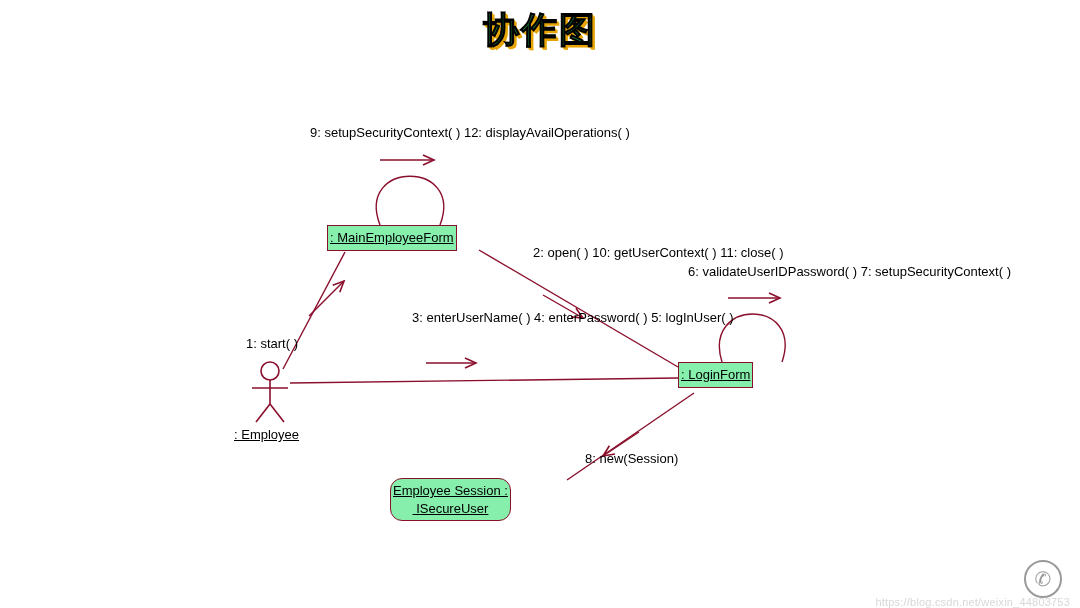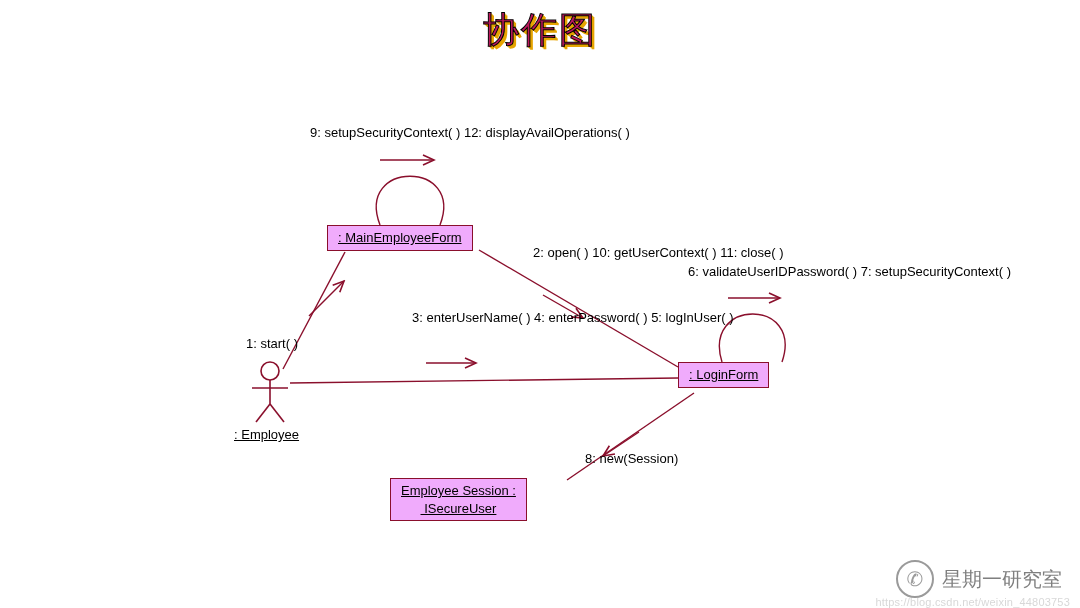--- a/index.html
+++ b/index.html
@@ -12,36 +12,36 @@
     font-size: 13px;
     color: #000;
     position: relative;
     overflow: hidden;
   }
   .title {
     position: absolute;
     left: 50%;
     top: 6px;
     transform: translateX(-50%);
-    font-weight: 400;
+    font-weight: 700;
     font-size: 36px;
     letter-spacing: 2px;
-    color: #be185d;
+    color: #15803d;
     text-shadow:
       2px 2px 0 #e6a400,
       3px 3px 0 #e6a400,
       1px 1px 0 #e6a400;
     -webkit-text-stroke: 1px #000;
   }
   .obj {
     position: absolute;
-    background: #f0abfc;
+    background: #86efac;
     border: 1.5px solid #8a0f2c;
     text-align: center;
-    padding: 3px 10px;
+    padding: 3px 2px;
     text-decoration: underline;
     white-space: pre;
     line-height: 1.35;
   }
   .actor-label {
     position: absolute;
     text-decoration: underline;
   }
   .msg {
     position: absolute;
@@ -125,35 +125,34 @@
 
   <line x1="426" y1="363" x2="476" y2="363" stroke="#8a0f2c" stroke-width="1.4" marker-end="url(#arr-open)"></line>
 
   <line x1="694" y1="393" x2="567" y2="480" stroke="#8a0f2c" stroke-width="1.4"></line>
 
   <line x1="639" y1="432" x2="603" y2="456" stroke="#8a0f2c" stroke-width="1.4" marker-end="url(#arr-open)"></line>
 </svg>
 
 <div class="obj" style="left:327px; top:225px;">: MainEmployeeForm</div>
 <div class="obj" style="left:678px; top:362px;">: LoginForm</div>
-<div class="obj" style="left:390px; top:478px;">Employee Session :
+<div class="obj" style="left:390px; top:478px;border-radius:12px;">Employee Session :
  ISecureUser</div>
 
 <div class="actor-label" style="left:234px; top:427px;">: Employee</div>
 
 <div class="msg" style="left:246px; top:293px;margin-top:42px;">1: start( )</div>
 <div class="msg" style="left:310px; top:124px;">9: setupSecurityContext( )
 12: displayAvailOperations( )</div>
 <div class="msg" style="left:533px; top:244px;">2: open( )
 10: getUserContext( )
 11: close( )</div>
 <div class="msg" style="left:660px; top:263px;margin-left:28px;">6: validateUserIDPassword( )
 7: setupSecurityContext( )</div>
 <div class="msg" style="left:412px; top:309px;">3: enterUserName( )
 4: enterPassword( )
 5: logInUser( )</div>
 <div class="msg" style="left:585px; top:450px;">8: new(Session)</div>
 
 <div class="watermark1">
   <span class="wm-icon">✆</span>
-  <span>星期一研究室</span>
 </div>
 <div class="watermark2">https://blog.csdn.net/weixin_44803753</div>
 
 </body></html>

